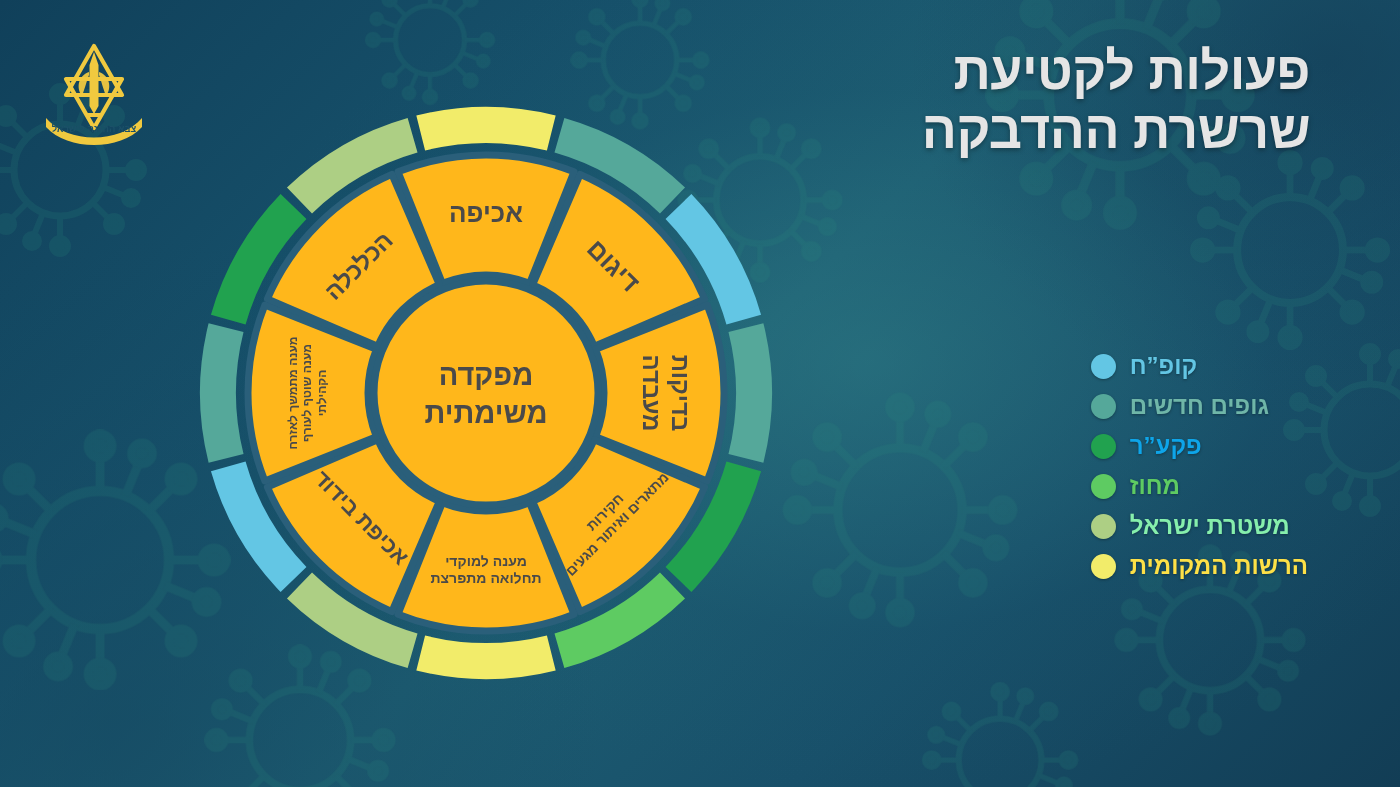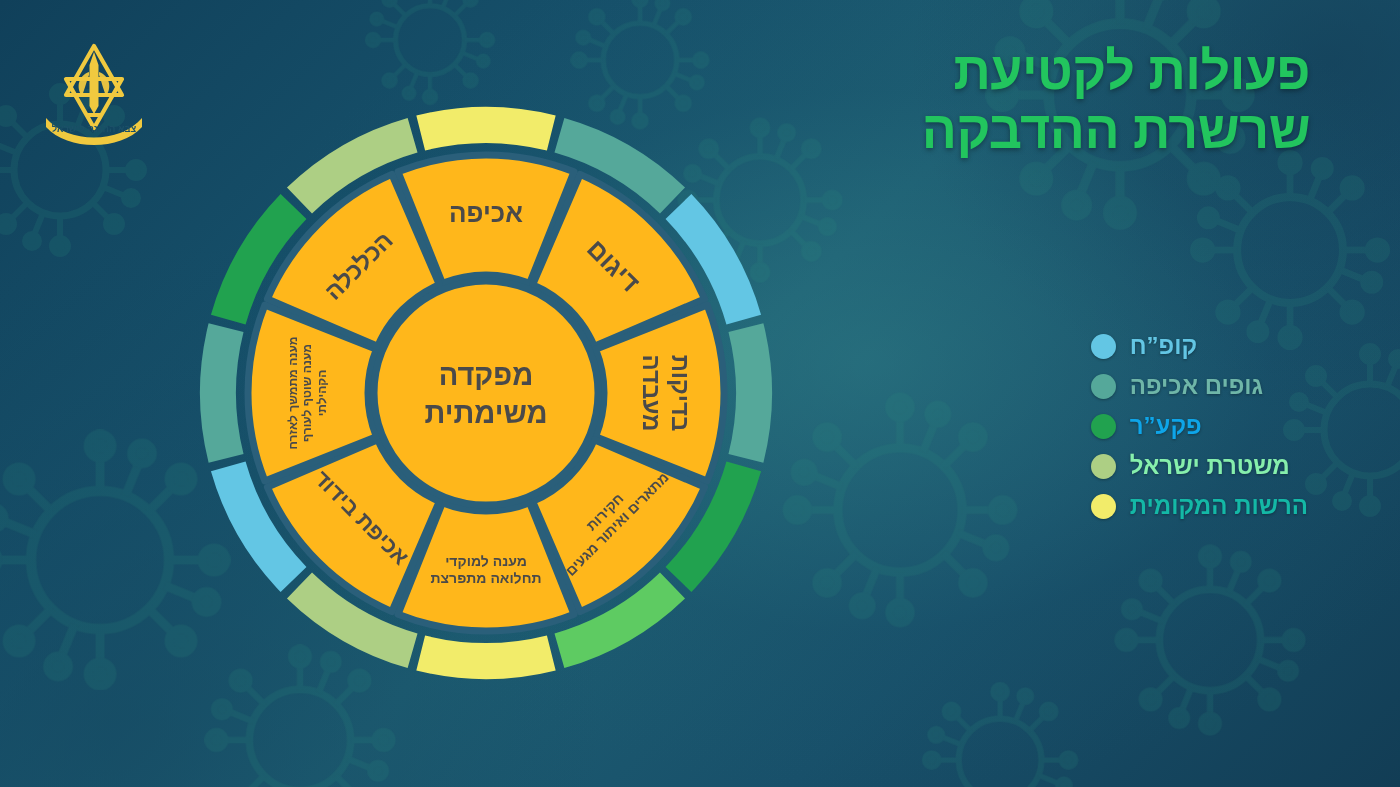--- a/index.html
+++ b/index.html
@@ -25,21 +25,21 @@
     position:absolute;top:42px;right:90px;
     text-align:right;direction:rtl;
     color:#ffc425;
     font-size:52px;font-weight:bold;line-height:1.14;
     letter-spacing:-.5px;
     text-shadow:0 2px 5px rgba(0,0,0,.35);
   }
   #title .ln{display:block;white-space:nowrap;}
   
   #legend{
-    position:absolute;top:332px;right:92px;
+    position:absolute;top:352px;right:92px;
     direction:rtl;text-align:left;
   }
   .legend-row{
     display:flex;align-items:center;justify-content:flex-start;
     flex-direction:row-reverse;
     margin-bottom:12px;
     gap:14px;
   }
   .legend-dot{
     width:25px;height:25px;border-radius:50%;
@@ -126,45 +126,49 @@
   <g>
     <path d="M56 20 L60.5 33 L60.5 74 L56 82 L51.5 74 L51.5 33 Z" fill="#f0c93f"></path>
     <path d="M51 40 C40 44 38 56 44 64 C47 56 49 48 51 43 Z" fill="#f0c93f" opacity=".95"></path>
     <path d="M61 40 C72 44 74 56 68 64 C65 56 63 48 61 43 Z" fill="#f0c93f" opacity=".95"></path>
     <path d="M49 81 h14 v4 h-14 z" fill="#f0c93f"></path>
   </g>
   <path d="M8 86 C30 112 82 112 104 86 L104 95 C82 119 30 119 8 95 Z" fill="#f0c93f"></path>
   <text x="56" y="100" font-size="9.5" font-weight="bold" fill="#1b5068" text-anchor="middle" font-family="'Liberation Sans',sans-serif">צבא ההגנה לישראל</text>
 </svg>
 
-<div id="title" style="color: #22c55e;">
+<div id="title" style="color: #e5e5e5;">
   <span class="ln">פעולות לקטיעת</span>
   <span class="ln">שרשרת ההדבקה</span>
 </div>
 
 <div id="legend">
   <div class="legend-row">
     <span class="legend-dot" style="background: rgb(99, 198, 228);"></span>
     <span class="legend-label" style="color: rgb(99, 198, 228);">קופ”ח</span>
   </div>
   <div class="legend-row">
     <span class="legend-dot" style="background: rgb(85, 168, 154);"></span>
-    <span class="legend-label" style="color: rgb(111, 182, 168);">גופים אכיפה</span>
+    <span class="legend-label" style="color: rgb(111, 182, 168);">גופים חדשים</span>
   </div>
   <div class="legend-row">
     <span class="legend-dot" style="background: rgb(33, 162, 79);"></span>
     <span class="legend-label" style="color: #0ea5e9;">פקע”ר</span>
   </div>
   <div class="legend-row">
+    <span class="legend-dot" style="background: rgb(94, 203, 98);"></span>
+    <span class="legend-label" style="color: rgb(94, 203, 98);">מחוז</span>
+  </div>
+  <div class="legend-row">
     <span class="legend-dot" style="background: rgb(173, 207, 132);"></span>
     <span class="legend-label" style="color: #86efac;">משטרת ישראל</span>
   </div>
   <div class="legend-row">
     <span class="legend-dot" style="background: rgb(242, 236, 106);"></span>
-    <span class="legend-label" style="color: #14b8a6;">הרשות המקומית</span>
+    <span class="legend-label" style="color: #fde047;">הרשות המקומית</span>
   </div>
 </div>
 
 <svg id="wheel" viewBox="0 0 620 630">
   <g id="ring-arcs">
       <path d="M 240.32610662919762 37.616603628562416 A 286 286 0 0 1 379.6738933708024 37.616603628562416
           L 370.9037529465056 72.53199617881327 A 250 250 0 0 0 249.09624705349444 72.53199617881327 Z" fill="#f2ec6a"></path>
       <path d="M 388.3523365460357 39.941985468925566 A 286 286 0 0 1 509.0310598254019 109.615878839728
           L 483.9781991480786 135.46842555920279 A 250 250 0 0 0 378.48980467310815 74.56467261269717 Z" fill="#55a89a"></path>
       <path d="M 515.384121160272 115.96894017459812 A 286 286 0 0 1 585.0580145310744 236.6476634539643

